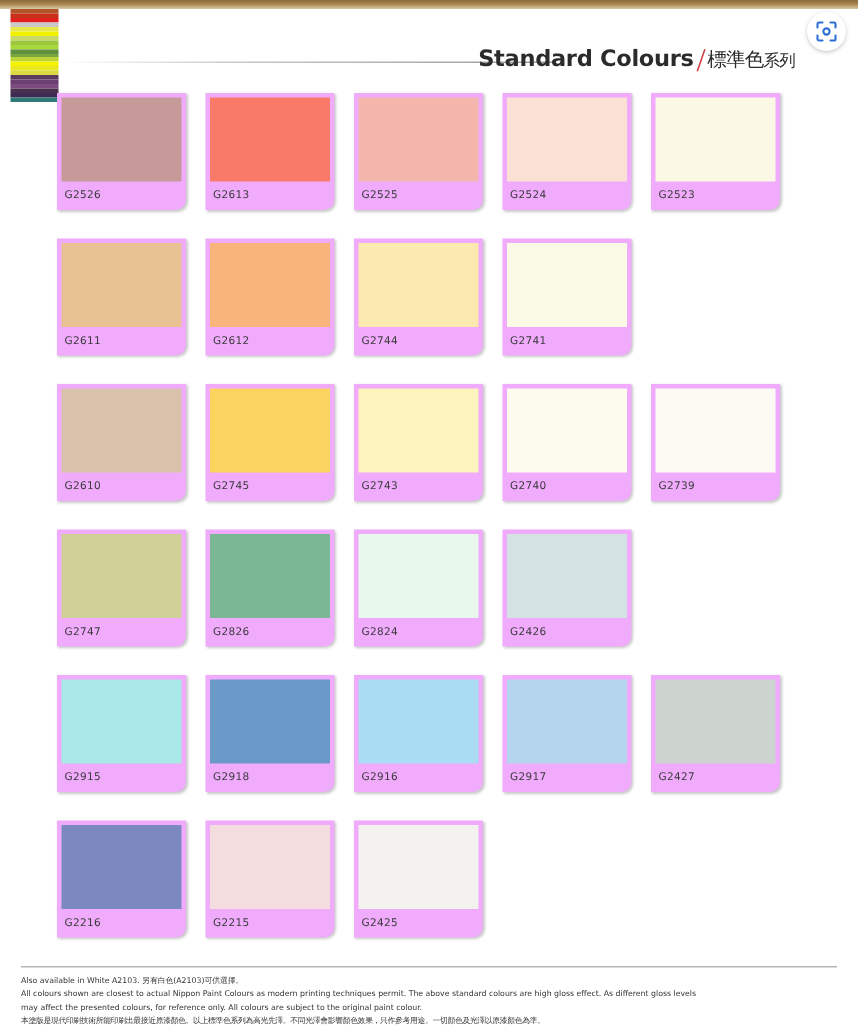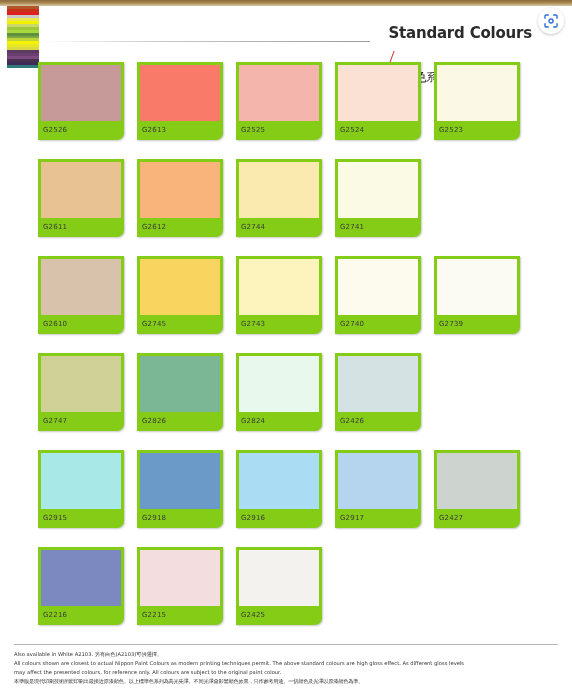--- a/index.html
+++ b/index.html
@@ -56,21 +56,20 @@
     height: 1px;
     background: linear-gradient(to right, rgba(190,190,190,0) 0%, #c9c9c9 35%, #9a9a9a 100%);
   }
   #header-title {
     position: absolute;
     right: 42px;
     top: 0px;
     display: flex;
     align-items: baseline;
     white-space: nowrap;
-    flex-direction: column;
   }
   #title-en {
     font-family: "DejaVu Sans", sans-serif;
     font-weight: bold;
     font-size: 15px;
     letter-spacing: -0.2px;
     color: #2b2b2b;
   }
   #title-slash {
     font-family: "Liberation Serif", serif;
@@ -115,21 +114,21 @@
   }
   .swatch-row {
     display: flex;
     height: 97px;
   }
   .swatch-card {
     position: relative;
     width: 86px;
     height: 78px;
     margin-right: 13px;
-    background: #84cc16;
+    background: #f0abfc;
     border-radius: 0 0 7px 0;
     box-shadow: 1px 1px 2px rgba(0,0,0,0.22);
   }
   .swatch-chip {
     position: absolute;
     left: 3px;
     top: 3px;
     width: 80px;
     height: 56px;
   }

